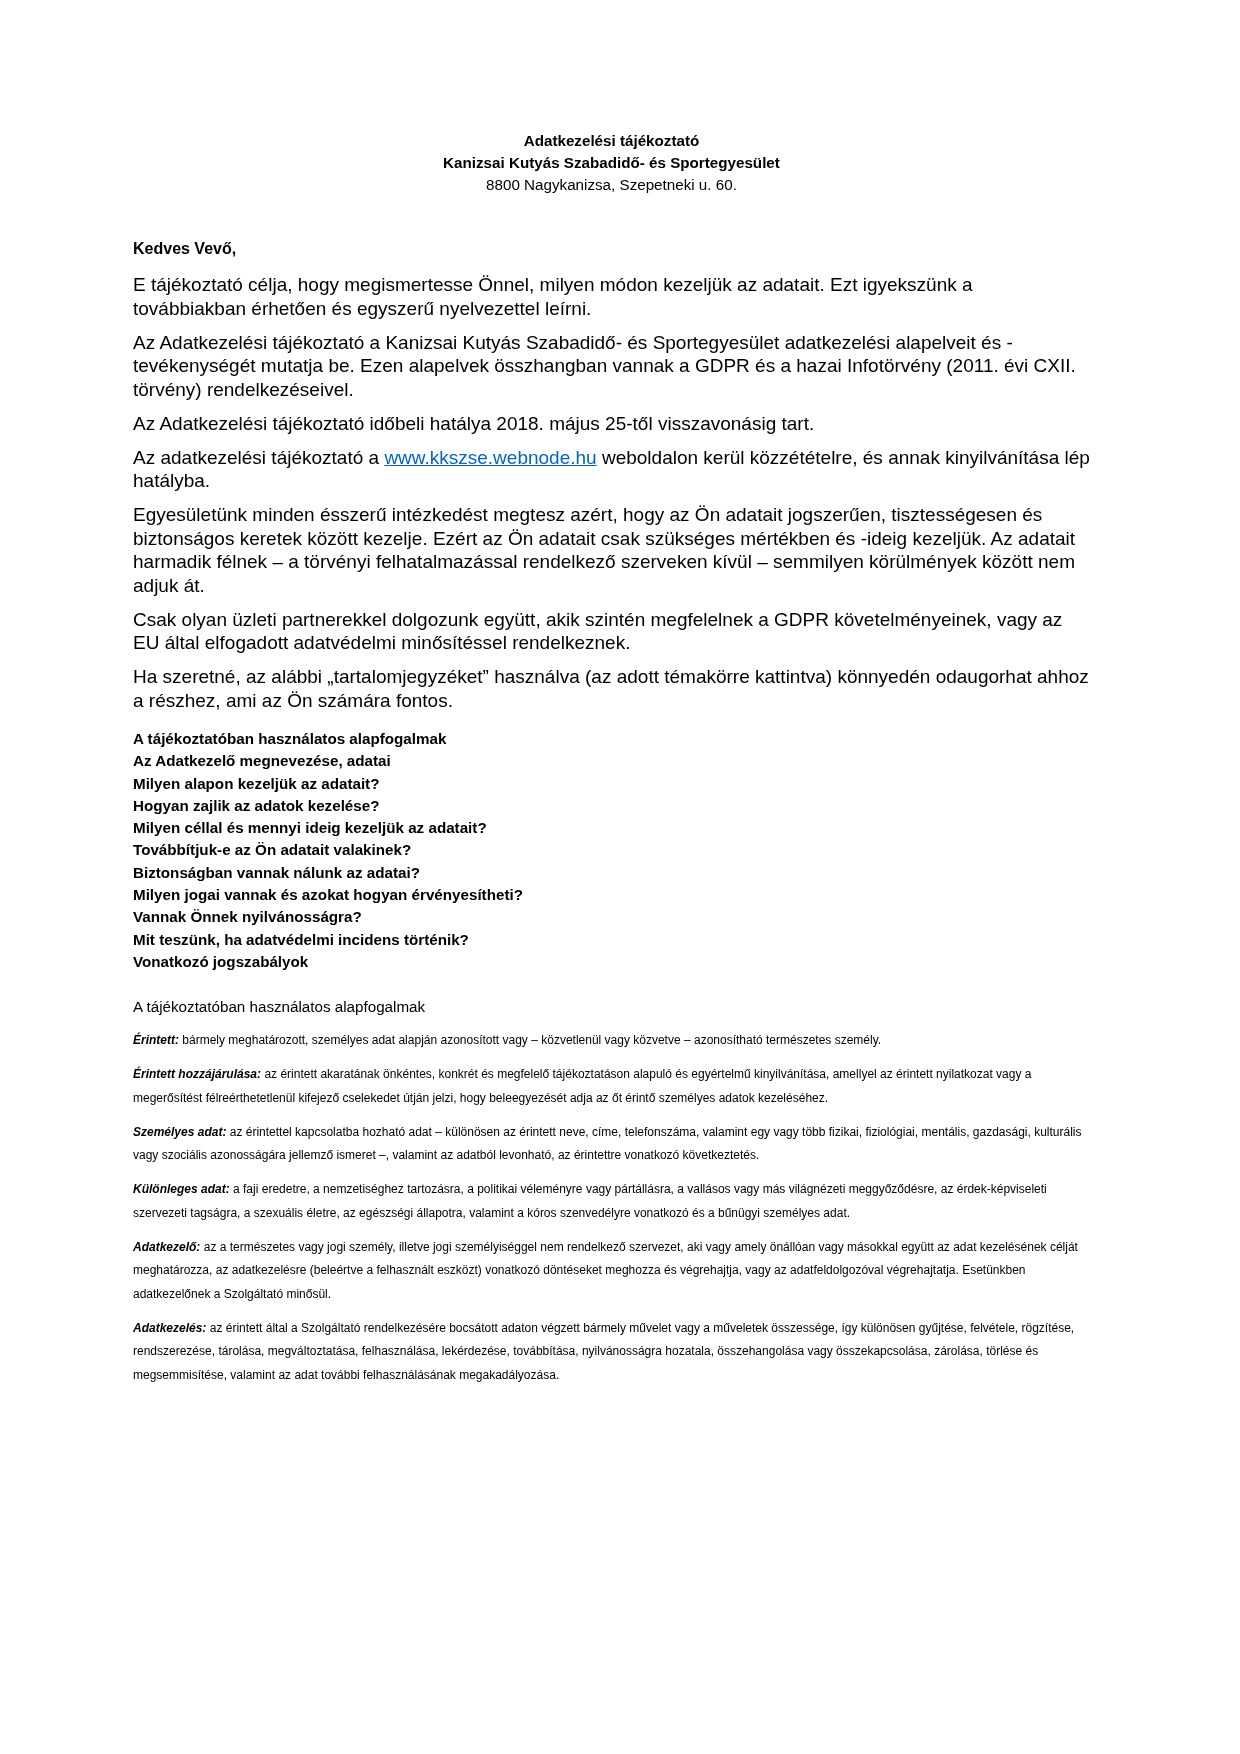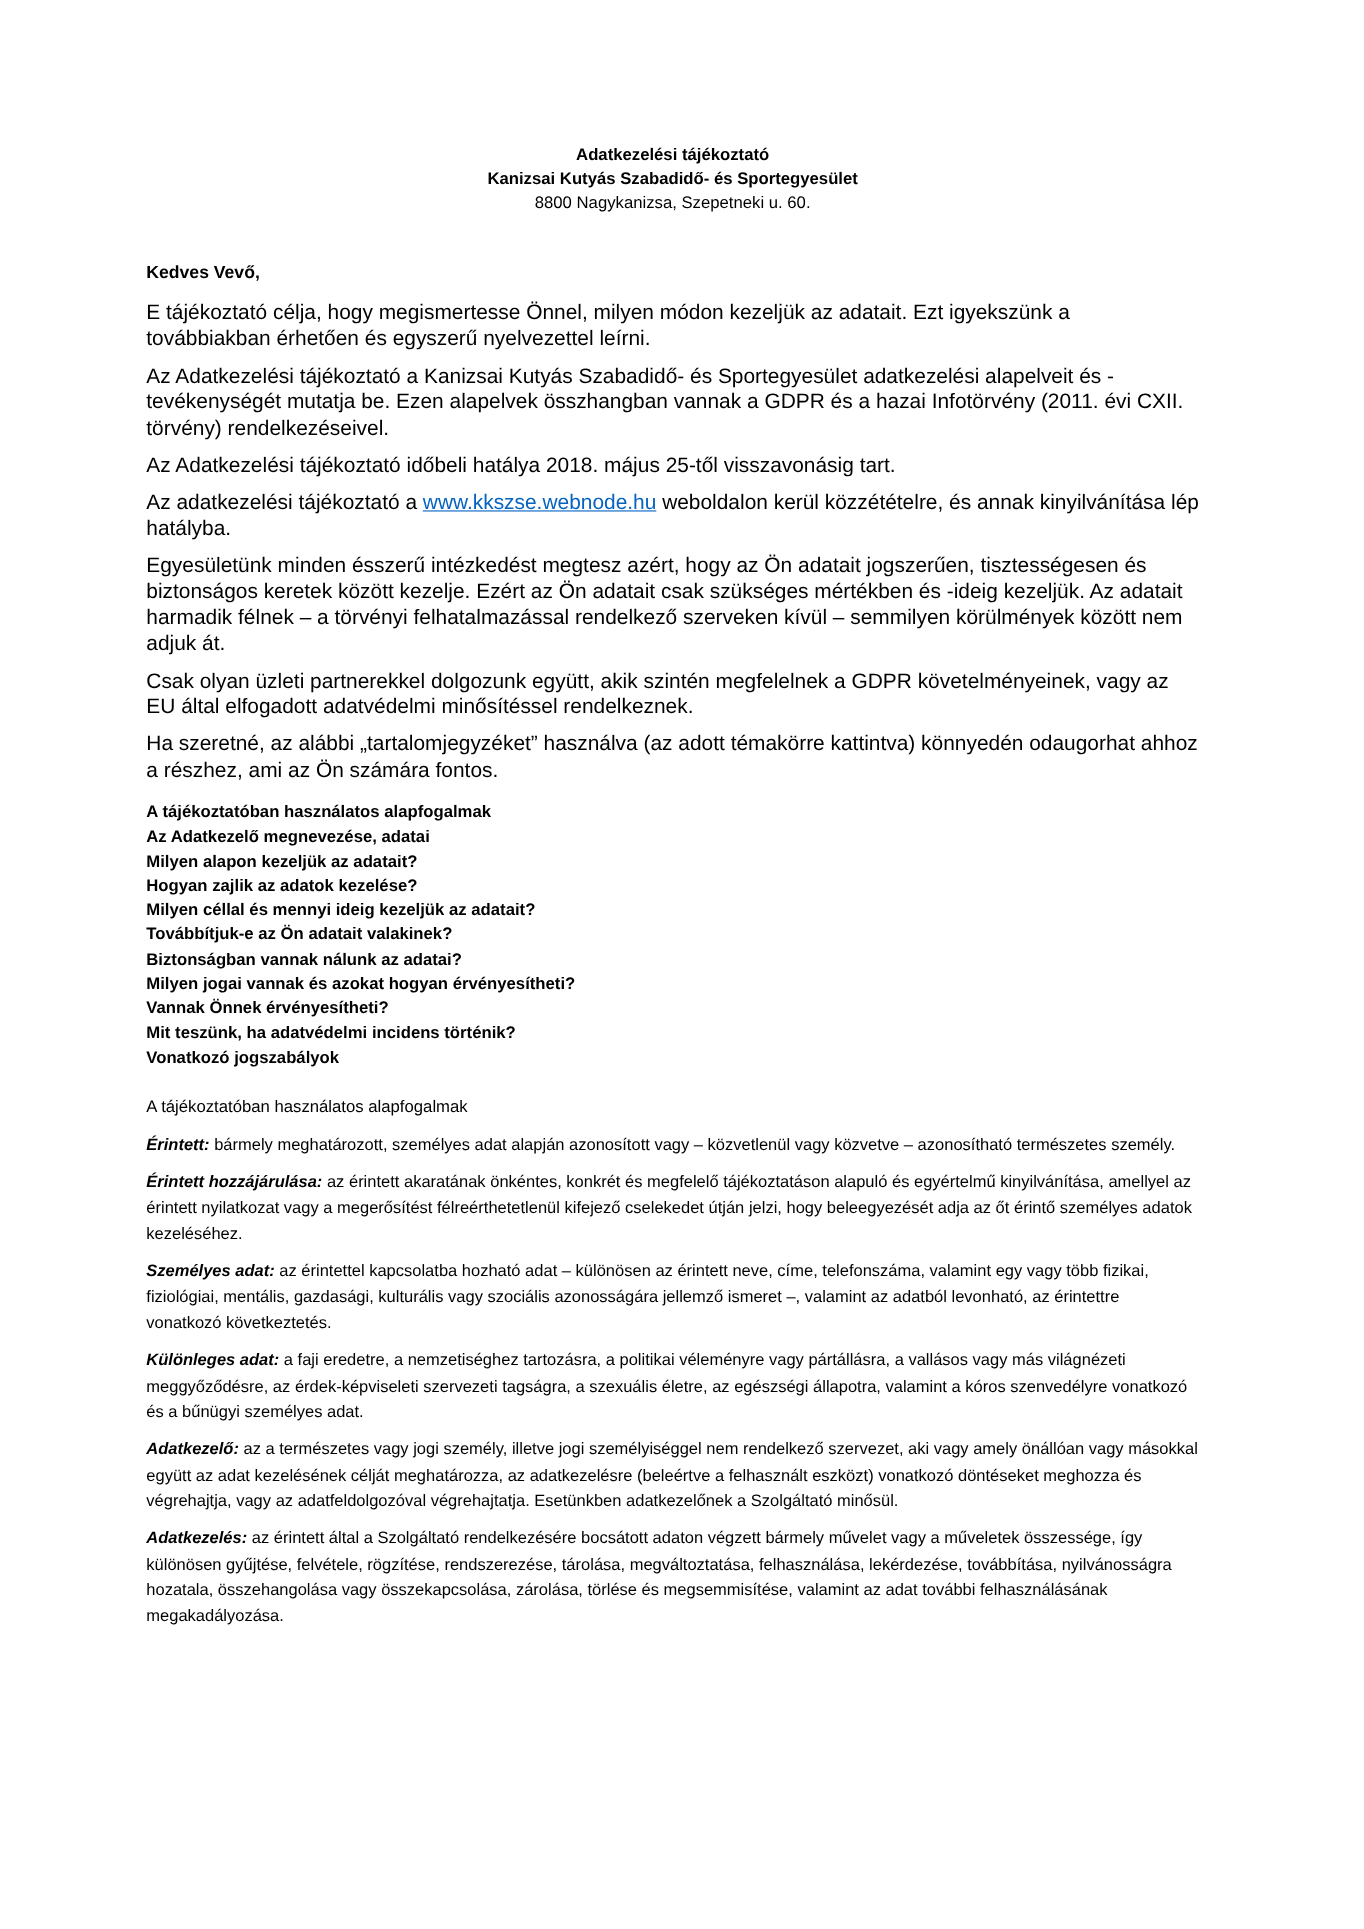--- a/index.html
+++ b/index.html
@@ -55,21 +55,21 @@
     line-height: 22.3px;
     cursor: pointer;
   }
   .section-heading {
     font-size: 15.2px;
     line-height: 23.5px;
     margin: 22px 0 10.5px 0;
     font-weight: normal;
   }
   p.def {
-    font-size: 15px;
+    font-size: 12px;
     line-height: 23.5px;
     margin: 0 0 10.5px 0;
   }
   .def .term {
     font-weight: bold;
     font-style: italic;
   }
 </style>
 </head>
 <body>
@@ -96,21 +96,21 @@
 
   <nav class="toc">
     <div class="toc-item">A tájékoztatóban használatos alapfogalmak</div>
     <div class="toc-item">Az Adatkezelő megnevezése, adatai</div>
     <div class="toc-item">Milyen alapon kezeljük az adatait?</div>
     <div class="toc-item">Hogyan zajlik az adatok kezelése?</div>
     <div class="toc-item">Milyen céllal és mennyi ideig kezeljük az adatait?</div>
     <div class="toc-item">Továbbítjuk-e az Ön adatait valakinek?</div>
     <div class="toc-item">Biztonságban vannak nálunk az adatai?</div>
     <div class="toc-item">Milyen jogai vannak és azokat hogyan érvényesítheti?</div>
-    <div class="toc-item">Vannak Önnek érvényesítheti?</div>
+    <div class="toc-item">Vannak Önnek nyilvánosságra?</div>
     <div class="toc-item">Mit teszünk, ha adatvédelmi incidens történik?</div>
     <div class="toc-item">Vonatkozó jogszabályok</div>
   </nav>
 
   <p class="section-heading">A tájékoztatóban használatos alapfogalmak</p>
 
   <p class="def"><span class="term">Érintett:</span> <span>bármely meghatározott, személyes adat alapján azonosított vagy – közvetlenül vagy közvetve – azonosítható természetes személy.</span></p>
 
   <p class="def"><span class="term">Érintett hozzájárulása:</span> <span>az érintett akaratának önkéntes, konkrét és megfelelő tájékoztatáson alapuló és egyértelmű kinyilvánítása, amellyel az érintett nyilatkozat vagy a megerősítést félreérthetetlenül kifejező cselekedet útján jelzi, hogy beleegyezését adja az őt érintő személyes adatok kezeléséhez.</span></p>
 

